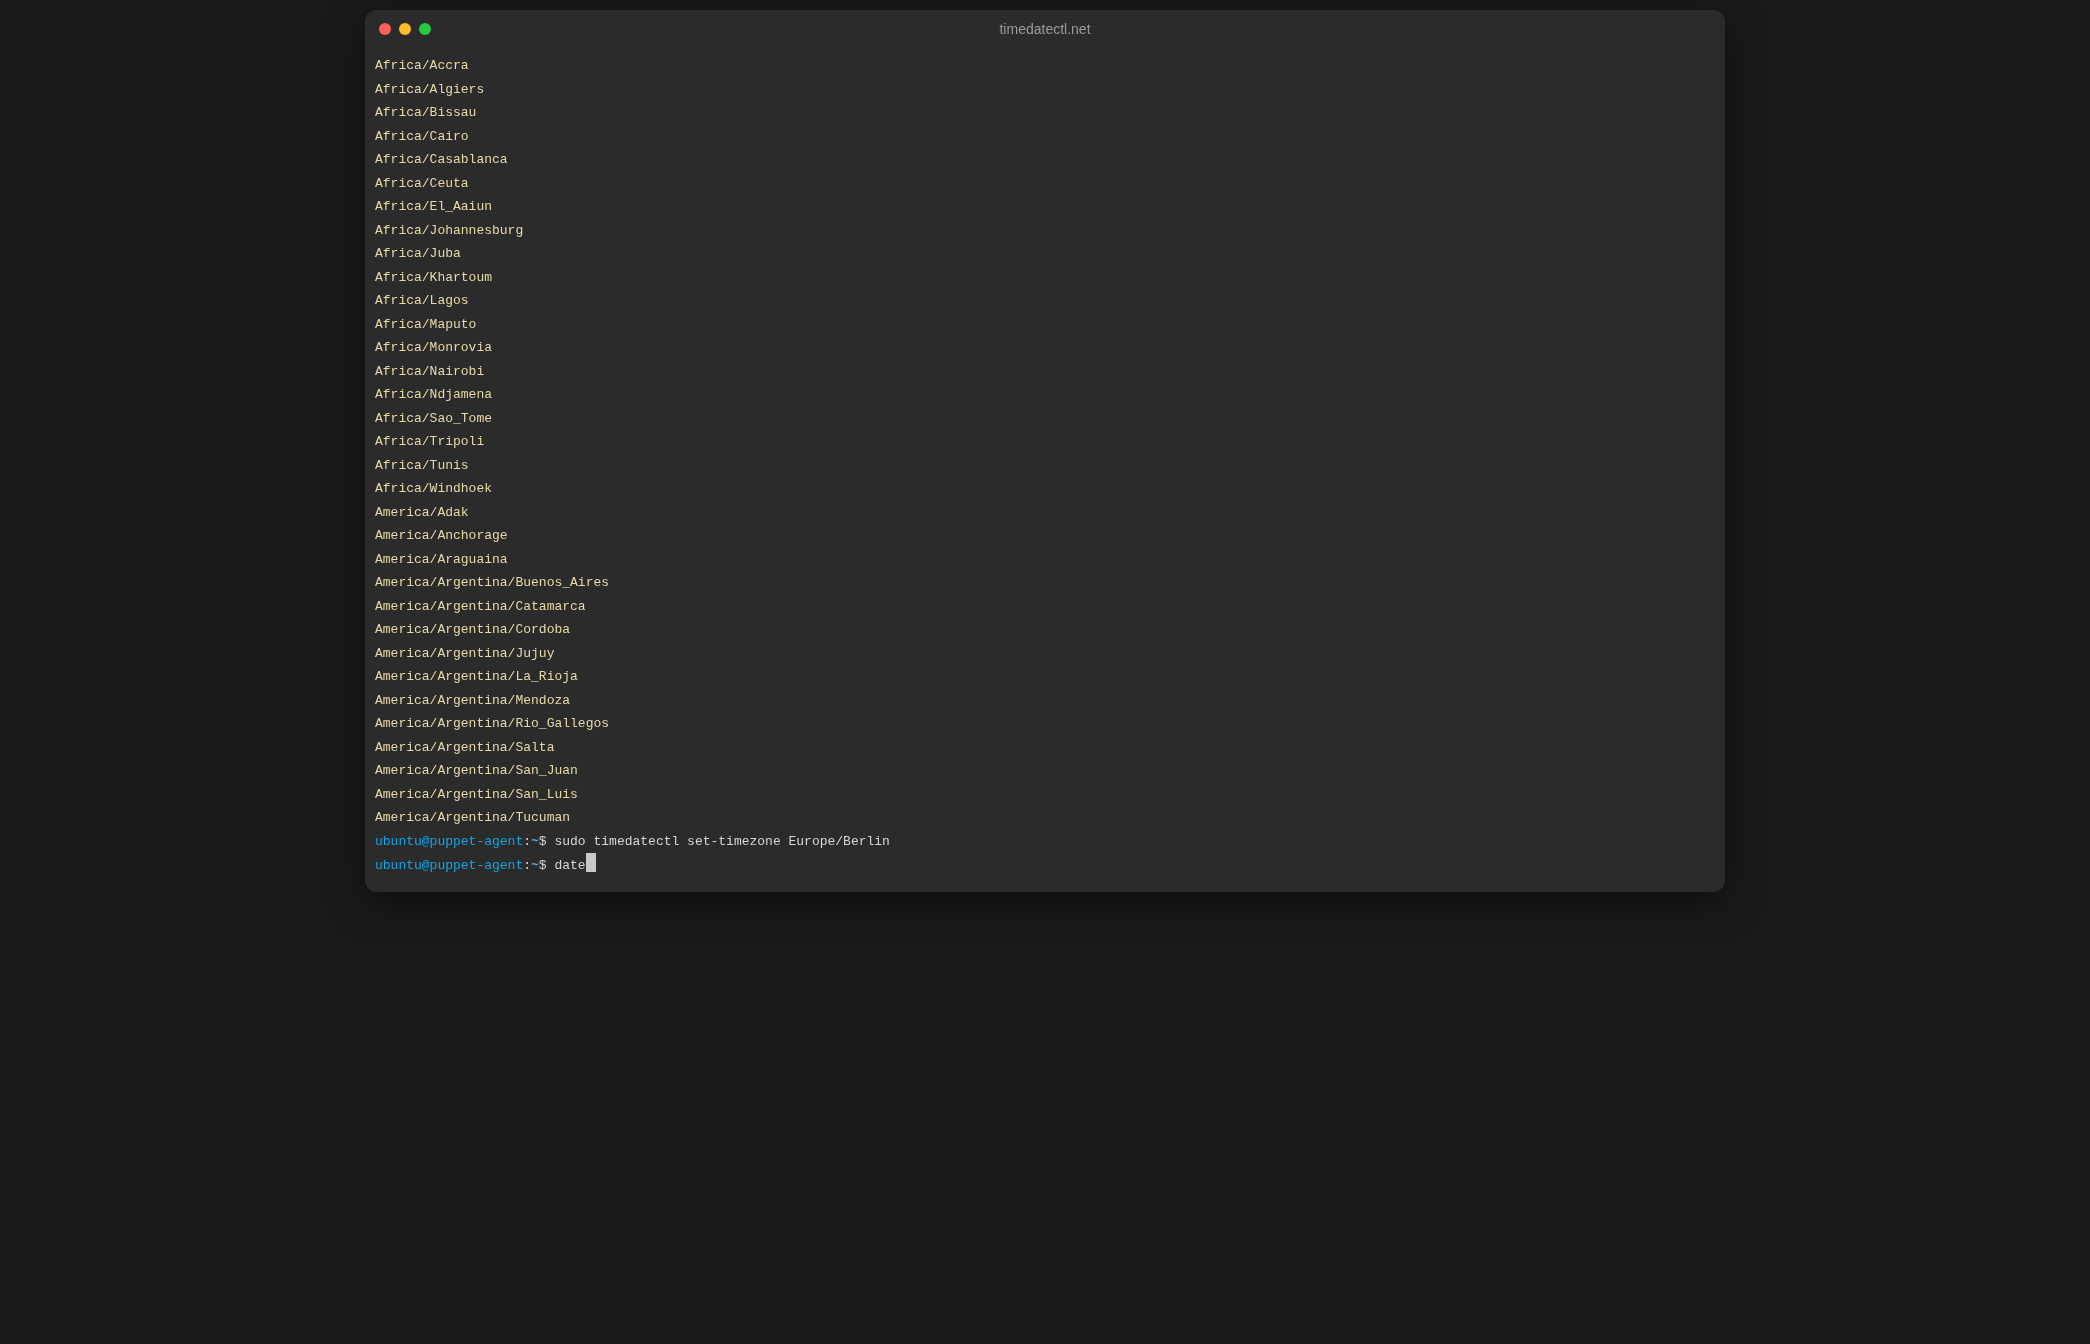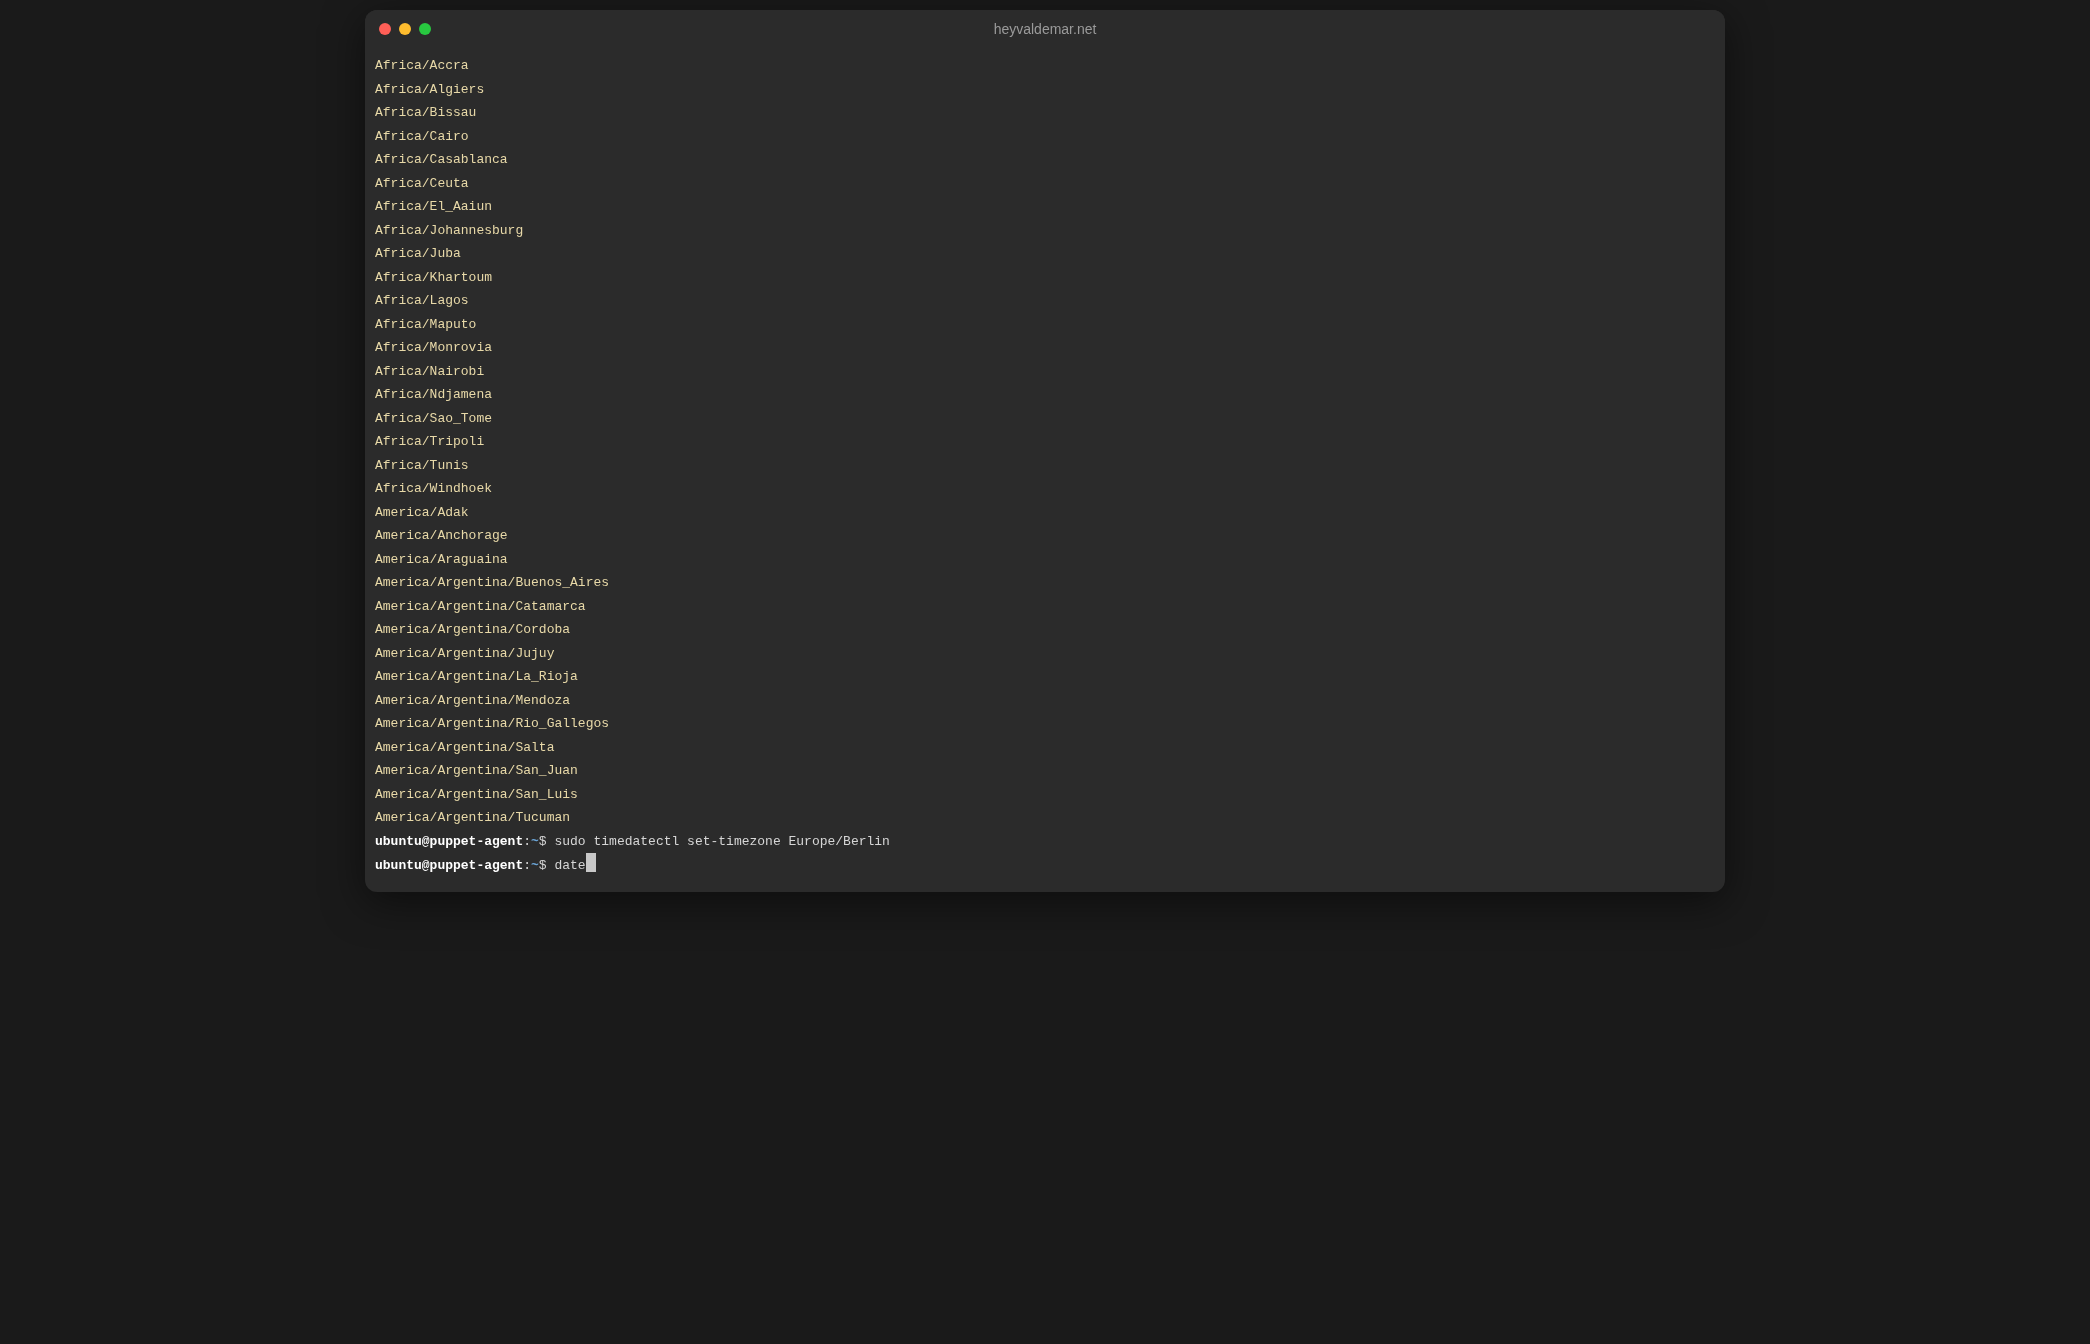--- a/index.html
+++ b/index.html
@@ -70,22 +70,22 @@
 
     .tz-line {
       color: #e8d9a8;
     }
 
     .prompt-line {
       color: #d6d6d6;
     }
 
     .prompt-user {
-      color: #ffffff;
-      font-weight: bold;
+      color: #0ea5e9;
+      font-weight: normal;
     }
 
     .prompt-path {
       color: #6aa3d5;
       font-weight: bold;
     }
 
     .prompt-sym {
       color: #d6d6d6;
     }
@@ -107,16 +107,16 @@
 </head>
 <body>
 
 <div class="terminal-window">
   <div class="titlebar">
     <div class="traffic-lights">
       <div class="traffic-light tl-close"></div>
       <div class="traffic-light tl-min"></div>
       <div class="traffic-light tl-max"></div>
     </div>
-    <div class="window-title">heyvaldemar.net</div>
+    <div class="window-title">timedatectl.net</div>
   </div>
   <div class="terminal-body"><div id="tz-list"><div class="tz-line">Africa/Accra</div><div class="tz-line">Africa/Algiers</div><div class="tz-line">Africa/Bissau</div><div class="tz-line">Africa/Cairo</div><div class="tz-line">Africa/Casablanca</div><div class="tz-line">Africa/Ceuta</div><div class="tz-line">Africa/El_Aaiun</div><div class="tz-line">Africa/Johannesburg</div><div class="tz-line">Africa/Juba</div><div class="tz-line">Africa/Khartoum</div><div class="tz-line">Africa/Lagos</div><div class="tz-line">Africa/Maputo</div><div class="tz-line">Africa/Monrovia</div><div class="tz-line">Africa/Nairobi</div><div class="tz-line">Africa/Ndjamena</div><div class="tz-line">Africa/Sao_Tome</div><div class="tz-line">Africa/Tripoli</div><div class="tz-line">Africa/Tunis</div><div class="tz-line">Africa/Windhoek</div><div class="tz-line">America/Adak</div><div class="tz-line">America/Anchorage</div><div class="tz-line">America/Araguaina</div><div class="tz-line">America/Argentina/Buenos_Aires</div><div class="tz-line">America/Argentina/Catamarca</div><div class="tz-line">America/Argentina/Cordoba</div><div class="tz-line">America/Argentina/Jujuy</div><div class="tz-line">America/Argentina/La_Rioja</div><div class="tz-line">America/Argentina/Mendoza</div><div class="tz-line">America/Argentina/Rio_Gallegos</div><div class="tz-line">America/Argentina/Salta</div><div class="tz-line">America/Argentina/San_Juan</div><div class="tz-line">America/Argentina/San_Luis</div><div class="tz-line">America/Argentina/Tucuman</div></div><div class="prompt-line"><span class="prompt-user">ubuntu@puppet-agent</span><span class="prompt-sym">:</span><span class="prompt-path">~</span><span class="prompt-sym">$ </span><span class="cmd-text">sudo timedatectl set-timezone Europe/Berlin</span></div><div class="prompt-line"><span class="prompt-user">ubuntu@puppet-agent</span><span class="prompt-sym">:</span><span class="prompt-path">~</span><span class="prompt-sym">$ </span><span class="cmd-text">date</span><span class="cursor"></span></div></div>
 </div>
 
 </body></html>

